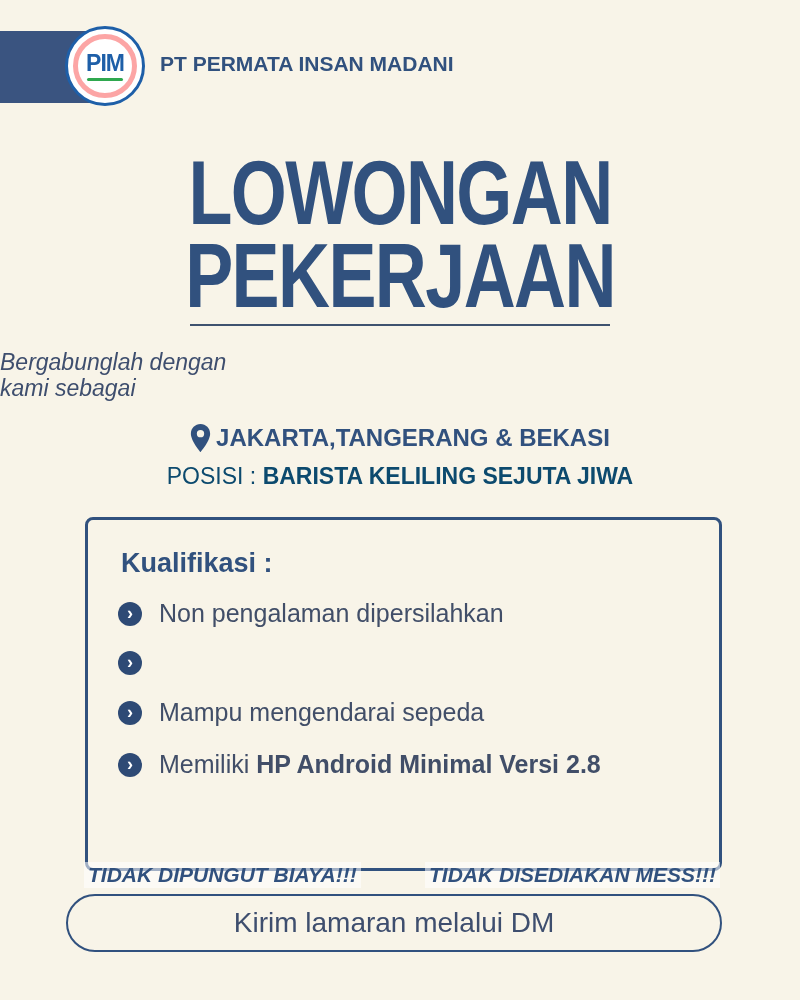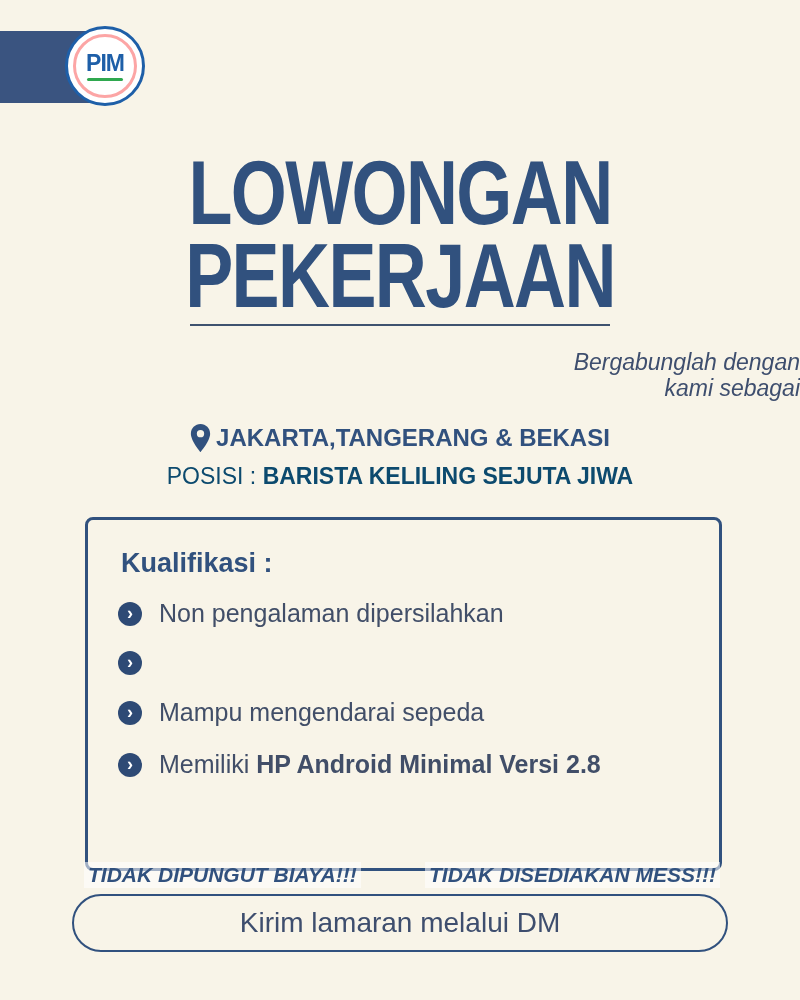--- a/index.html
+++ b/index.html
@@ -10,33 +10,33 @@
   }
 
   
   .top-bar { position:absolute; left:0; top:31px; width:106px; height:72px; background:#3A5480; }
   .logo {
     position:absolute; left:65px; top:26px; width:80px; height:80px; border-radius:50%;
     background:#fff; border:3px solid #1E5FA8; box-sizing:border-box;
     display:flex; align-items:center; justify-content:center;
   }
   .logo-inner {
-    width:64px; height:64px; border-radius:50%; border:3px solid #fca5a5; background:#fff;
+    width:64px; height:64px; border-radius:50%; border:5px solid #fca5a5; background:#fff;
     box-sizing:border-box; display:flex; flex-direction:column; align-items:center; justify-content:center;
   }
   .logo-text { color:#1E5FA8; font-weight:bold; font-size:23px; letter-spacing:-1px; line-height:1; }
   .logo-subline { width:36px; height:3px; background:#2FA84F; margin-top:3px; border-radius:2px; }
   .company-name { position:absolute; left:160px; top:52px; font-size:21px; font-weight:bold; color:#31517E; white-space:nowrap; }
 
   
   .title-block { position:absolute; top:152px; left:0; width:100%; text-align:center; color:#31517E; font-weight:bold; }
   .title-line { font-size:90px; line-height:0.92; letter-spacing:-2px; transform:scaleX(0.8); transform-origin:center; white-space:nowrap; }
   .title-divider { position:absolute; top:324px; left:190px; width:420px; height:2px; background:#3E526F; }
 
-  .subtitle { position:absolute; top:350px; left:0; width:100%; text-align:right; font-style:italic; color:#3E4E6E; font-size:23px; line-height:1.12; }
+  .subtitle { position:absolute; top:350px; left:0; width:100%; text-align:left; font-style:italic; color:#3E4E6E; font-size:23px; line-height:1.12; }
 
   .location-row {
     position:absolute; top:424px; left:0; width:100%;
     display:flex; justify-content:center; gap:5px;
     color:#31517E; font-weight:bold; font-size:24px;
   }
   .pin-icon { width:21px; height:28px; flex:0 0 21px; }
 
   .position-row { position:absolute; top:463px; left:0; width:100%; text-align:center; font-size:23px; color:#0c4a6e; white-space:nowrap; }
   .position-value { font-weight:bold; }
@@ -57,39 +57,40 @@
   .seg-bold { font-weight:bold; }
 
   
   .notes-row {
     position:absolute; top:862px; left:0; width:100%; box-sizing:border-box;
     padding:0 80px 0 84px; display:flex; justify-content:space-between;
     font-size:21px; font-weight:bold; font-style:italic; color:#31517E; white-space:nowrap;
   }
   .note { background:rgba(255,255,255,0.55); padding:1px 4px; }
   .cta-button {
-    position:absolute; left:72px; top:894px; width:656px; height:58px;
+    position:absolute; left:66px; top:894px; width:656px; height:58px;
     border:2px solid #31517E; border-radius:29px; background:transparent;
     display:flex; align-items:center; justify-content:center;
     font-size:28px; color:#3E4E6E; box-sizing:border-box;
     font-family:"Liberation Sans", sans-serif; cursor:pointer;
   }
 </style>
 </head>
 <body>
 
 <div class="poster">
 
   <div class="top-bar"></div>
   <div class="logo">
     <div class="logo-inner">
       <div class="logo-text">PIM</div>
       <div class="logo-subline"></div>
     </div>
   </div>
+  <div class="company-name">PT PERMATA INSAN MADANI</div>
 
   <div class="title-block">
     <div class="title-line">LOWONGAN</div>
     <div class="title-line">PEKERJAAN</div>
   </div>
   <div class="title-divider"></div>
 
   <div class="subtitle">
     <div>Bergabunglah dengan</div>
     <div>kami sebagai</div>

